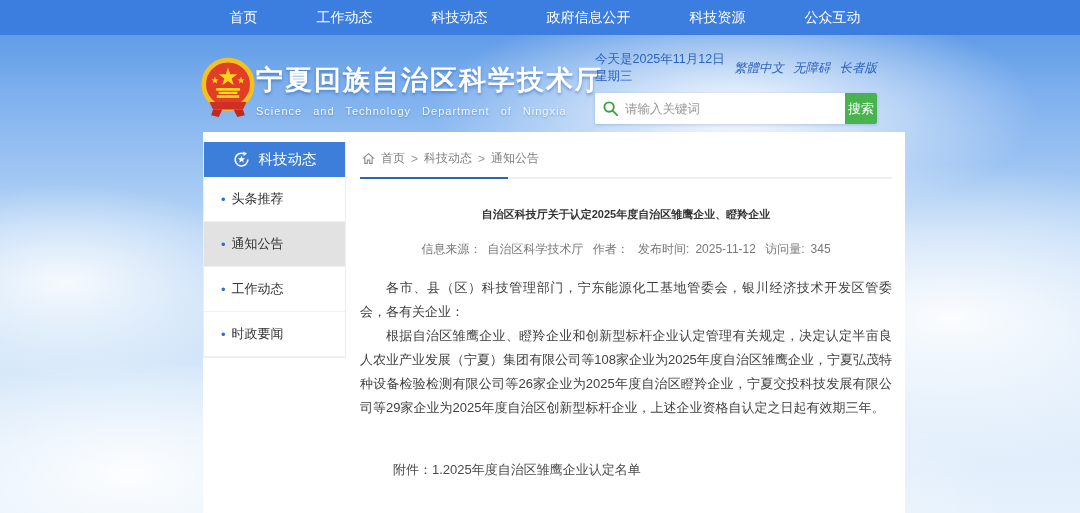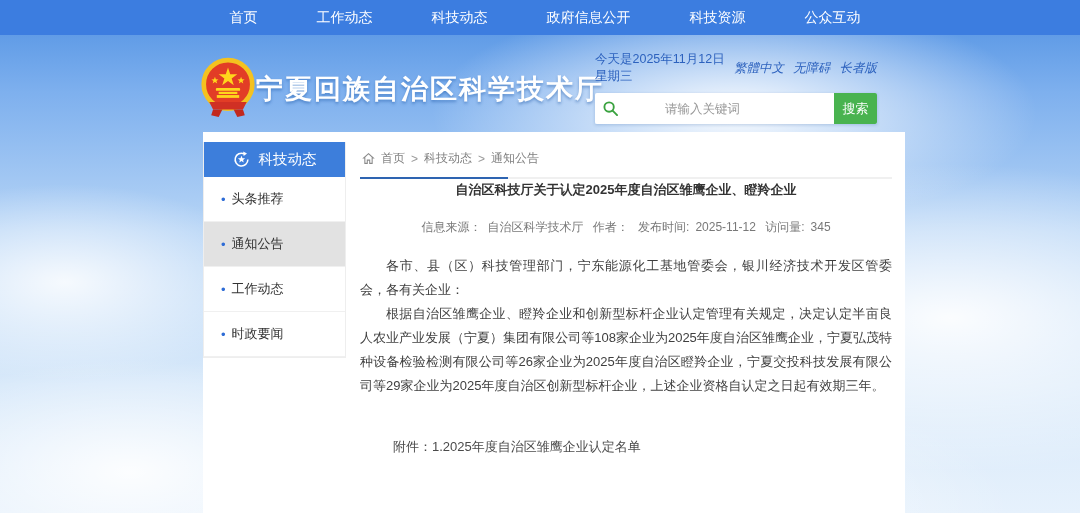--- a/index.html
+++ b/index.html
@@ -51,30 +51,30 @@
     color:#f2f8ff;text-shadow:0 1px 2px rgba(20,80,160,.4);
   }
 
   .header-right{position:absolute;left:595px;top:51px;width:282px;}
   .util-row{display:flex;justify-content:space-between;align-items:center;font-size:12.5px;}
   .util-date{color:var(--link-blue);}
   .util-links{display:flex;gap:9px;font-style:italic;}
   .util-links a{color:var(--link-blue);text-decoration:none;cursor:pointer;white-space:nowrap;}
   .search-row{margin-top:8px;display:flex;height:31px;box-shadow:0 1px 3px rgba(40,90,160,.25);}
   .search-box{
-    flex:1;background:#fff;display:flex;align-items:center;padding:0 8px;border-radius:2px 0 0 2px;gap:40px;
+    flex:1;background:#fff;display:flex;align-items:center;padding:0 8px;border-radius:2px 0 0 2px;
   }
   .search-box svg{flex:0 0 auto;}
   .search-box input{
     border:none;outline:none;flex:1;margin-left:7px;font-size:12.5px;color:#333;
     font-family:inherit;background:transparent;
   }
   .search-box input::placeholder{color:#999;}
   .search-btn{
-    width:48px;background:var(--green);color:#fff;border:none;font-size:13px;
+    width:32px;background:var(--green);color:#fff;border:none;font-size:13px;
     cursor:pointer;border-radius:0 2px 2px 0;font-family:inherit;
   }
 
   
   .wrapper{
     position:absolute;left:203px;top:132px;width:702px;height:389px;background:#fff;
   }
 
   
   .sidebar{position:absolute;left:0;top:10px;width:143px;background:#fff;border:1px solid #eee;border-top:none;}
@@ -95,21 +95,21 @@
     display:flex;align-items:center;gap:6px;font-size:12px;color:#808080;
     padding:8px 0 10px 2px;border-bottom:2px solid #f0f0f0;position:relative;
   }
   .breadcrumb::after{
     content:"";position:absolute;left:0;bottom:-2px;width:148px;height:2px;background:#2e64b1;
   }
   .breadcrumb a{color:#808080;text-decoration:none;cursor:pointer;}
   .crumb-sep{color:#999;}
 
   .art-title{
-    text-align:center;font-size:13px;font-weight:bold;color:var(--text-dark);
+    margin-top:26px;text-align:center;font-size:11px;font-weight:bold;color:var(--text-dark);
     line-height:1.75;
   }
   .art-meta{
     margin-top:17px;text-align:center;font-size:12px;color:#787878;
   }
   .art-meta span{margin:0 3px;}
 
   .art-body{margin-top:18px;}
   .art-body p{
     font-size:13px;color:var(--text-body);line-height:1.85;text-indent:2em;text-align:justify;
@@ -142,20 +142,21 @@
     <polygon fill="#ffd61c" points="44,21 45,23.6 47.8,23.7 45.6,25.3 46.4,28 44,26.4 41.6,28 42.4,25.3 40.2,23.7 43,23.6"></polygon>
     <rect x="17" y="33" width="26" height="3" rx="1" fill="#ffd61c"></rect>
     <rect x="20" y="37" width="20" height="2.4" fill="#ffd61c"></rect>
     <rect x="18" y="40.5" width="24" height="3" fill="#ffd61c"></rect>
     <path d="M10 48 L50 48 L46 56 L14 56 Z" fill="#d03024"></path>
     <path d="M14 56 L24 56 L20 64 L12 62 Z" fill="#c2281d"></path>
     <path d="M46 56 L36 56 L40 64 L48 62 Z" fill="#c2281d"></path>
   </svg>
   <div class="brand-text">
     <div class="brand-title">宁夏回族自治区科学技术厅</div>
+    <div class="brand-sub">Science and Technology Department of Ningxia</div>
   </div>
 </div>
 
 <div class="header-right">
   <div class="util-row">
     <span class="util-date">今天是2025年11月12日 星期三</span>
     <span class="util-links">
       <a>繁體中文</a>
       <a>无障碍</a>
       <a>长者版</a>

